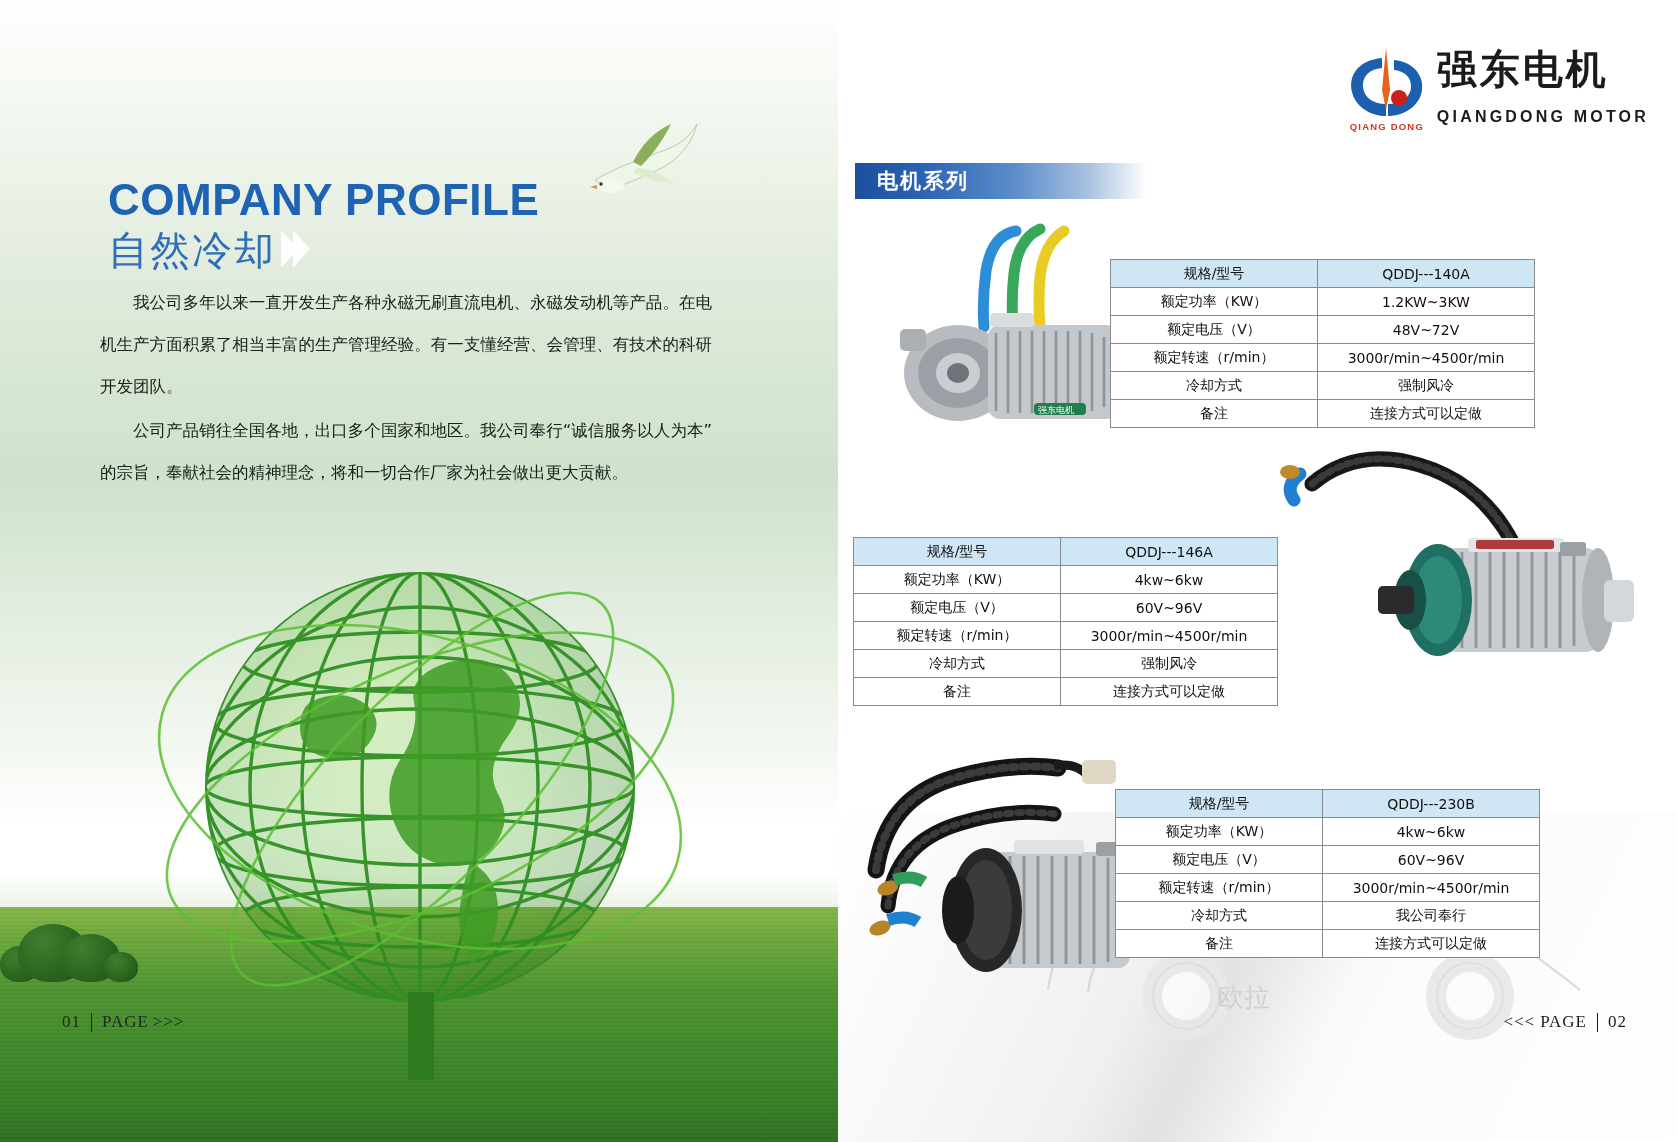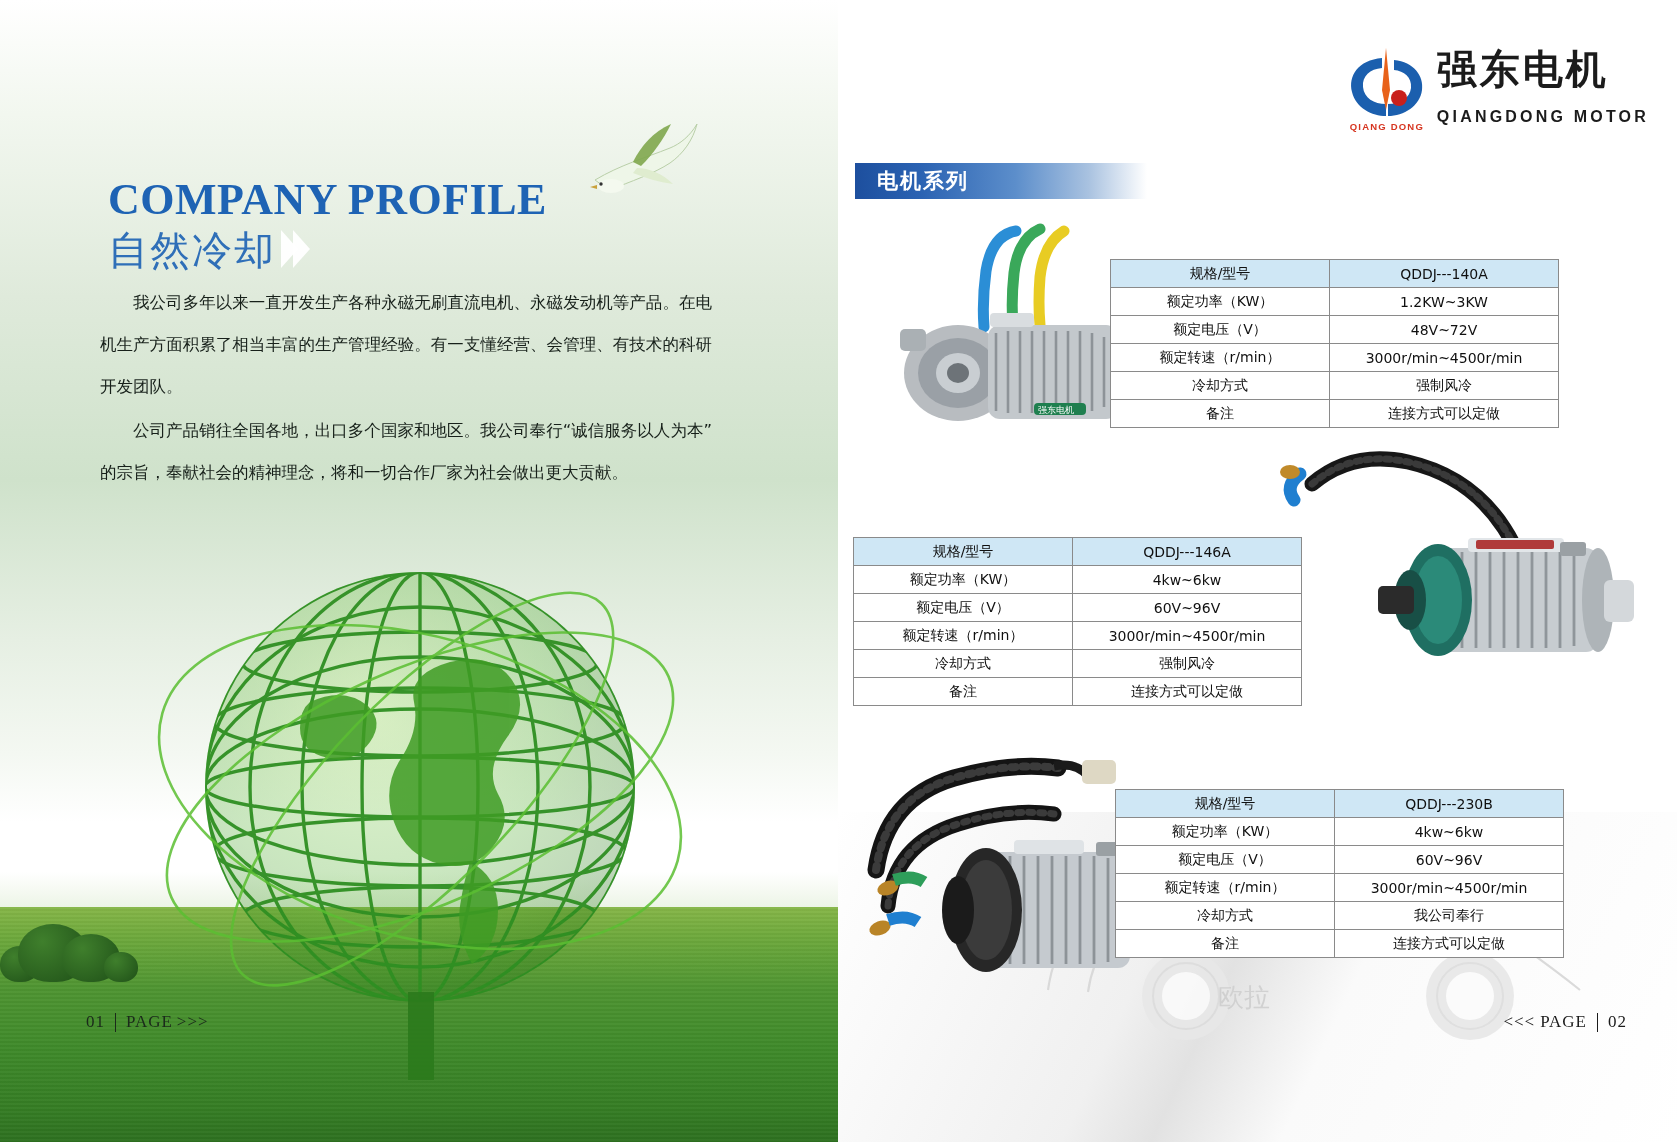--- a/index.html
+++ b/index.html
@@ -36,21 +36,21 @@
   .t1{left:18px;width:70px;height:58px;}
   .t2{left:62px;width:58px;height:48px;}
   .t3{left:0px;width:40px;height:36px;}
   .t4{left:104px;width:34px;height:30px;}
 
   .globe-wrap{position:absolute;left:150px;bottom:60px;width:560px;height:560px;}
   .globe-wrap svg{display:block;}
 
   .left-head{position:absolute;left:108px;top:178px;}
   .title-en{
-    font-family:Liberation Serif, serif;
+    font-family:Liberation Sans, sans-serif;
     font-size:44px;font-weight:bold;color:#1e63b4;letter-spacing:0.5px;
     line-height:1;margin:0;
   }
   .title-cn-row{display:flex;align-items:flex-end;margin-top:6px;}
   .title-cn{
     font-size:40px;color:#2f6fb8;letter-spacing:2px;line-height:1.1;margin:0;
     font-family:"DejaVu Sans","Liberation Sans",sans-serif;
   }
   .chev{margin-left:10px;margin-bottom:4px;display:flex;}
   .chev span{
@@ -64,21 +64,21 @@
     font-family:"DejaVu Sans","Liberation Sans",sans-serif;
     font-size:16.5px;color:#17201a;line-height:42px;text-align:justify;
   }
   .body-copy p{margin:0 0 2px 0;text-indent:2em;}
 
   .bird{position:absolute;left:575px;top:110px;width:130px;height:105px;}
 
   .footer-left{
     position:absolute;left:62px;bottom:110px;
     font-family:"Liberation Serif","DejaVu Serif",serif;
-    font-size:17px;color:#1b2a1b;letter-spacing:1px;display:flex;align-items:center;margin-left:24px;
+    font-size:17px;color:#1b2a1b;letter-spacing:1px;display:flex;align-items:center;
   }
   .footer-left .bar{display:inline-block;width:1px;height:19px;background:#1b2a1b;margin:0 10px;}
 
   
   .page-right{
     position:absolute;left:838px;top:0;width:839px;height:1142px;overflow:hidden;
     background:#ffffff;
   }
   .right-sheen{
     position:absolute;left:0;bottom:0;width:839px;height:330px;
@@ -110,21 +110,21 @@
     font-family:"DejaVu Sans","Liberation Sans",sans-serif;
   }
 
   table.spec{
     border-collapse:collapse;position:absolute;
     font-family:"DejaVu Sans","Liberation Sans",sans-serif;
     background:#fff;
   }
   table.spec td{
     border:1px solid #8a8a8a;height:25px;font-size:14px;color:#101010;
-    text-align:center;padding:1px 18px;white-space:nowrap;margin-left:12px;
+    text-align:center;padding:1px 12px;white-space:nowrap;margin-left:12px;
   }
   table.spec tr:first-child td{background:#cfe7f5;font-weight:normal;}
   table.spec td.k{width:182px;}
   table.spec td.v{width:192px;}
 
   #table1{left:272px;top:259px;}
   #table2{left:15px;top:537px;}
   #table3{left:277px;top:789px;}
 
   

